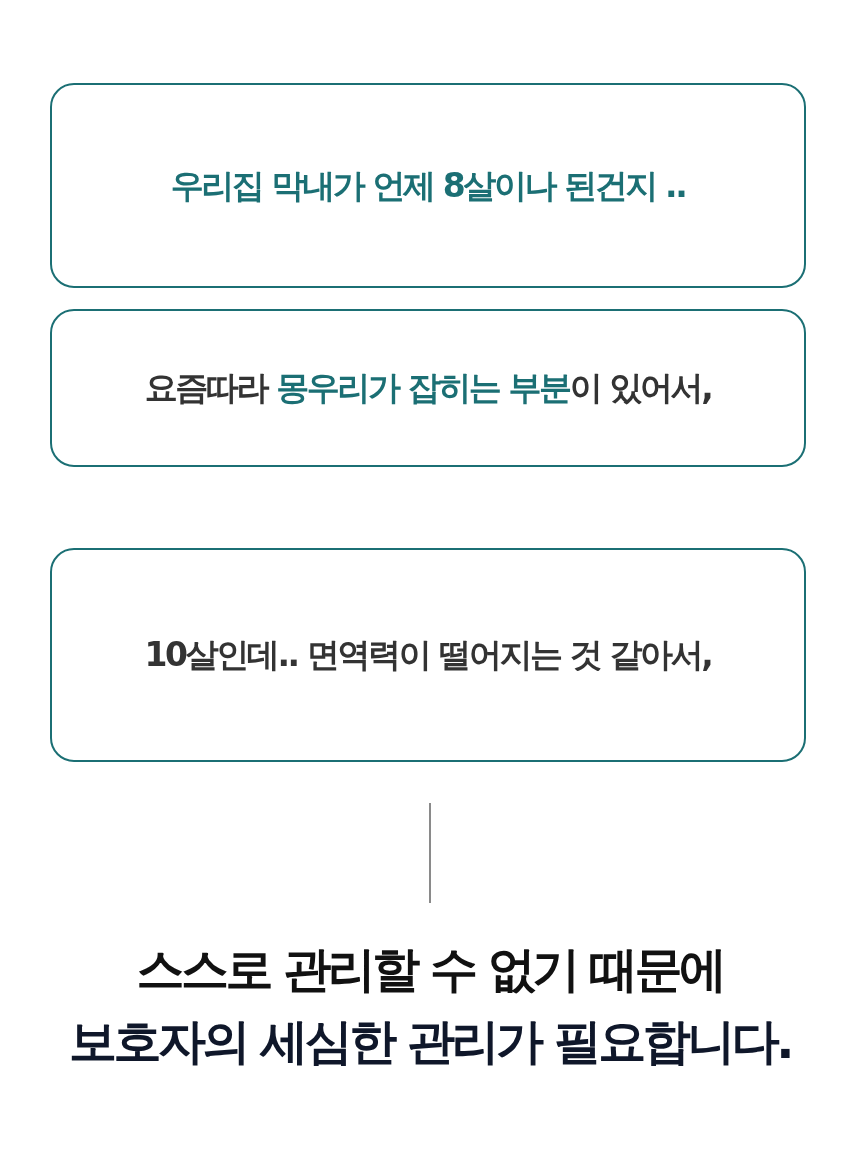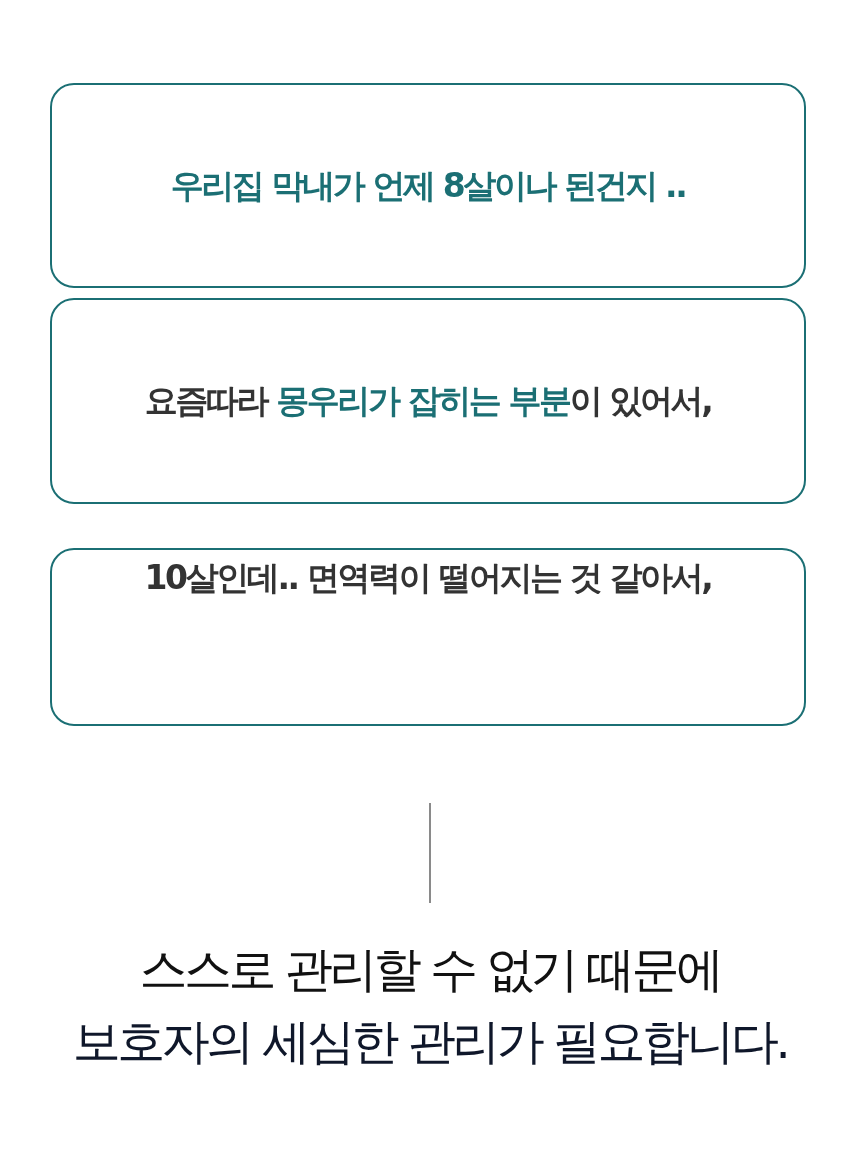--- a/index.html
+++ b/index.html
@@ -21,22 +21,22 @@
       border: 2px solid #1b6f74;
       border-radius: 24px;
       background: #ffffff;
       display: flex;
       flex-direction: column;
       align-items: center;
       justify-content: center;
       box-sizing: border-box;
     }
     .card-1 { top: 83px; height: 205px; }
-    .card-2 { top: 298px; height: 206px; align-items: center; }
-    .card-3 { top: 548px; height: 178px; justify-content: space-between; }
+    .card-2 { top: 309px; height: 158px; align-items: center; }
+    .card-3 { top: 548px; height: 214px; }
     .line {
       font-size: 33px;
       font-weight: bold;
       letter-spacing: -2.4px;
       line-height: 56px;
       color: #333333;
       white-space: nowrap;
       text-align: center;
     }
     .teal { color: #1b6f74; }
@@ -47,21 +47,21 @@
       top: 803px;
       width: 2px;
       height: 100px;
       background: #8a8a8a;
     }
     .headline {
       position: absolute;
       left: 0;
       width: 860px;
       text-align: center;
-      font-weight: normal;
+      font-weight: bold;
       font-size: 48px;
       letter-spacing: -3.5px;
       white-space: nowrap;
     }
     .headline-1 { top: 938px; color: #111111; }
     .headline-2 { top: 1010px; color: #0f172a; }
   </style>
 </head>
 <body>
 

